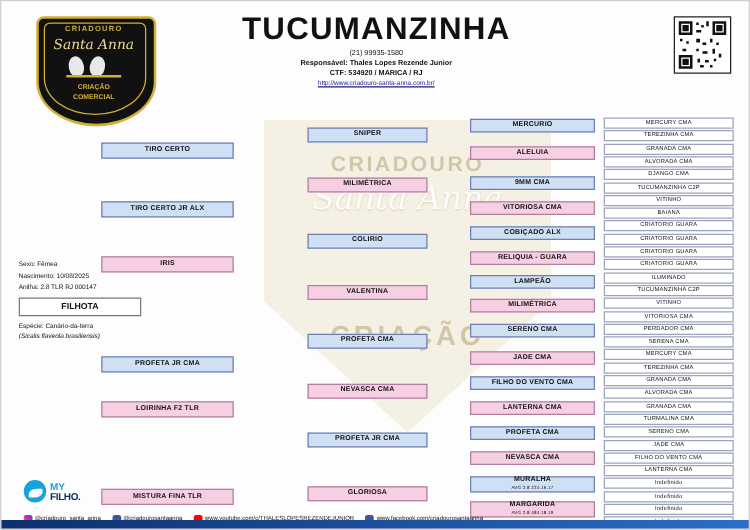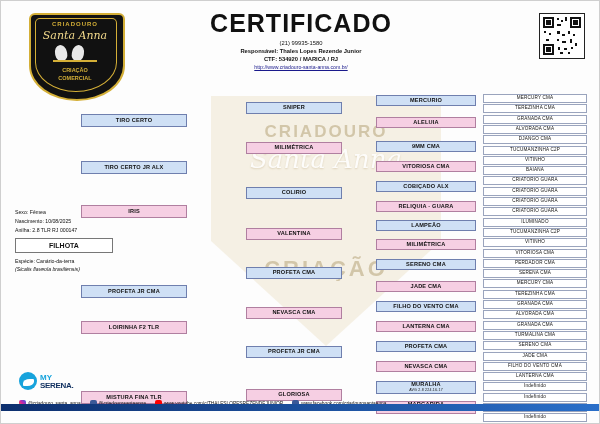--- a/index.html
+++ b/index.html
@@ -96,21 +96,21 @@
   .info{position:absolute;left:14px;top:208px;width:100px;z-index:3;font-size:5.2px;color:#111;line-height:1.5;}
   .info .row{margin-bottom:1px;}
   .info .namebox{
     margin-top:4px;width:96px;height:13px;border:1px solid #777;background:#fff;
     display:flex;align-items:center;justify-content:center;font-size:7px;font-weight:bold;
   }
   .info .esp{margin-top:5px;font-size:5.2px;line-height:1.45;}
   .info .esp i{font-style:italic;}
 
   
-  .footer{position:absolute;left:0;bottom:12px;width:528px;height:46px;z-index:5;}
+  .footer{position:absolute;left:0;bottom:0;width:528px;height:46px;z-index:5;}
   .foot-logo{position:absolute;left:18px;top:4px;width:62px;height:26px;}
   .foot-logo .fl-mark{position:absolute;left:0;top:3px;width:18px;height:18px;border-radius:50%;background:#17a3dc;}
   .foot-logo .fl-wing{position:absolute;left:4px;top:7px;width:11px;height:7px;background:#fff;border-radius:60% 10% 60% 10%;}
   .foot-logo .fl-my{position:absolute;left:21px;top:4px;font-size:8px;font-weight:bold;color:#17a3dc;}
   .foot-logo .fl-birds{position:absolute;left:21px;top:12px;font-size:8px;font-weight:bold;color:#0e2e5e;letter-spacing:-.3px;}
   .foot-site{position:absolute;left:88px;top:10px;font-size:8.5px;font-weight:bold;color:#111;}
   .social{position:absolute;left:18px;top:32px;width:570px;height:12px;display:flex;align-items:center;gap:9px;font-size:4.8px;color:#111;}
   .social .it{display:flex;align-items:center;gap:2px;}
   .sic{width:7px;height:7px;border-radius:2px;display:inline-block;}
   .sic.ig{background:linear-gradient(45deg,#f9a01b,#d6249f,#285aeb);}
@@ -170,21 +170,21 @@
     <div class="m" style="left:6px;top:25px;width:3px;height:2px;"></div>
     <div class="m" style="left:18px;top:33px;width:2px;height:3px;"></div>
     <div class="m" style="left:24px;top:34px;width:3px;height:2px;"></div>
     <div class="m" style="left:31px;top:33px;width:2px;height:2px;"></div>
     <div class="m" style="left:35px;top:29px;width:2px;height:3px;"></div>
     <div class="m" style="left:20px;top:38px;width:3px;height:2px;"></div>
     <div class="m" style="left:28px;top:38px;width:2px;height:2px;"></div>
   </div>
 
   <div class="header">
-    <div class="cert-title">CERTIFICADO</div>
+    <div class="cert-title">TUCUMANZINHA</div>
     <div class="cert-line">(21) 99935-1580</div>
     <div class="cert-line b">Responsável: Thales Lopes Rezende Junior</div>
     <div class="cert-line b">CTF: 534920 / MARICA / RJ</div>
     <div class="cert-site">http://www.criadouro-santa-anna.com.br/</div>
   </div>
 
   <div class="info">
     <div class="row">Sexo: Fêmea</div>
     <div class="row">Nascimento: 10/08/2025</div>
     <div class="row">Anilha: 2.8 TLR RJ 000147</div>
@@ -383,21 +383,21 @@
         <span>Indefinido</span>
       </div>
     </div>
 
   <div class="footer">
     <div class="foot-logo">
       <div class="fl-mark">
           <div class="fl-wing"></div>
         </div>
       <div class="fl-my">MY</div>
-      <div class="fl-birds">SERENA.</div>
+      <div class="fl-birds">FILHO.</div>
     </div>
     <div class="social" id="social-row">
         <div class="it">
           <span class="sic ig"></span>
           <span>@criadouro_santa_anna</span>
         </div>
         <div class="it">
           <span class="sic fb"></span>
           <span>@criadourosantaanna</span>
         </div>

